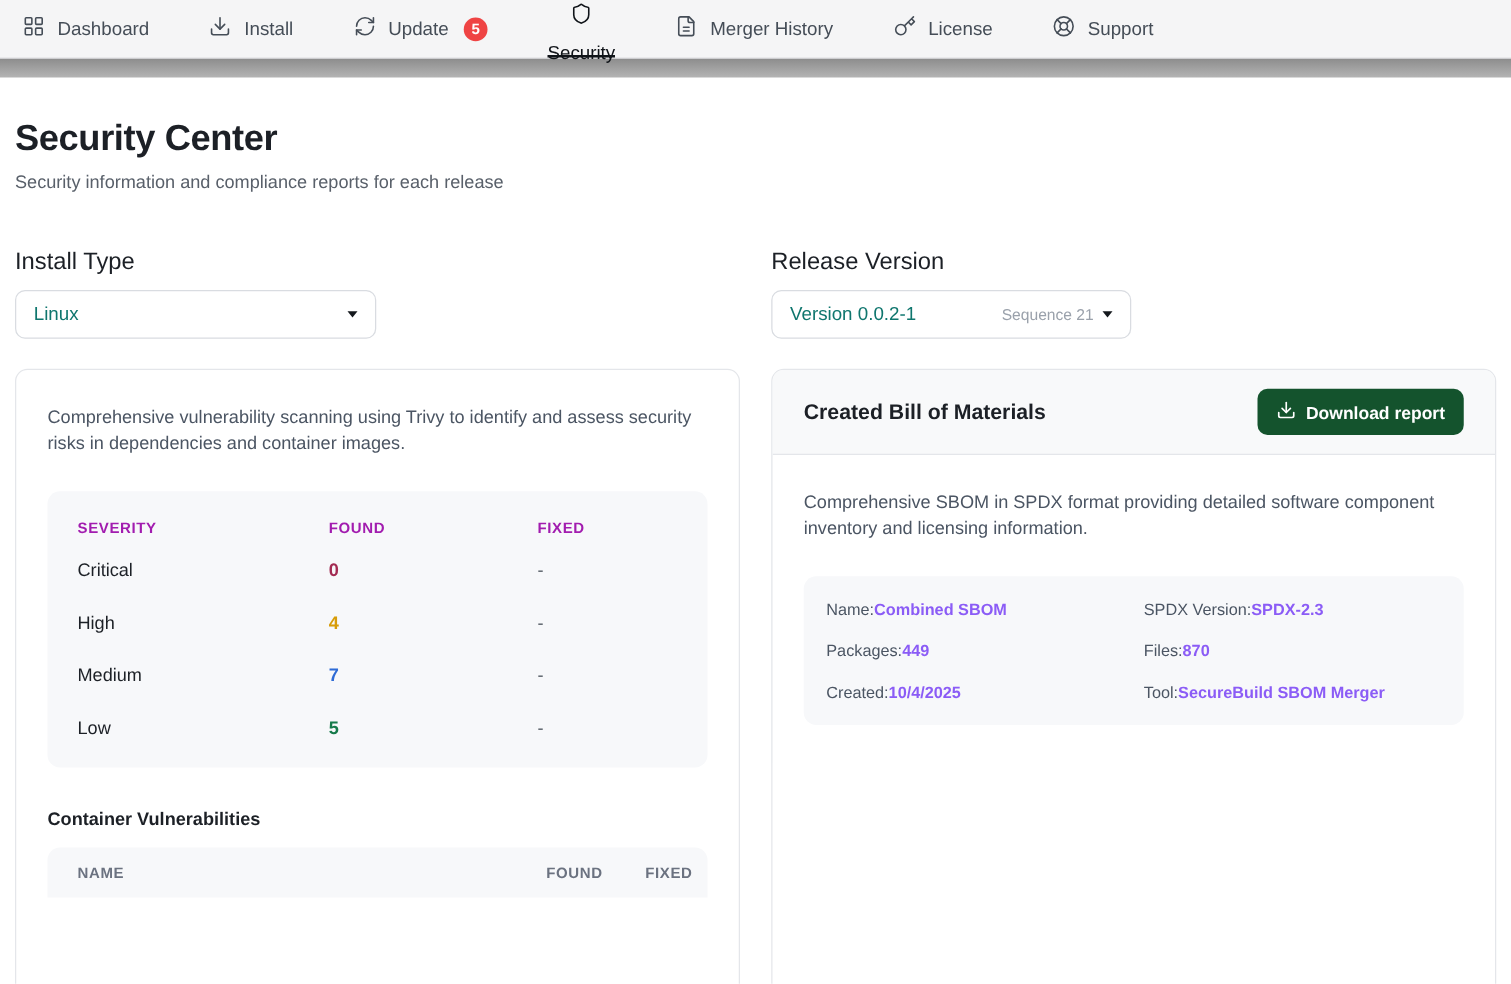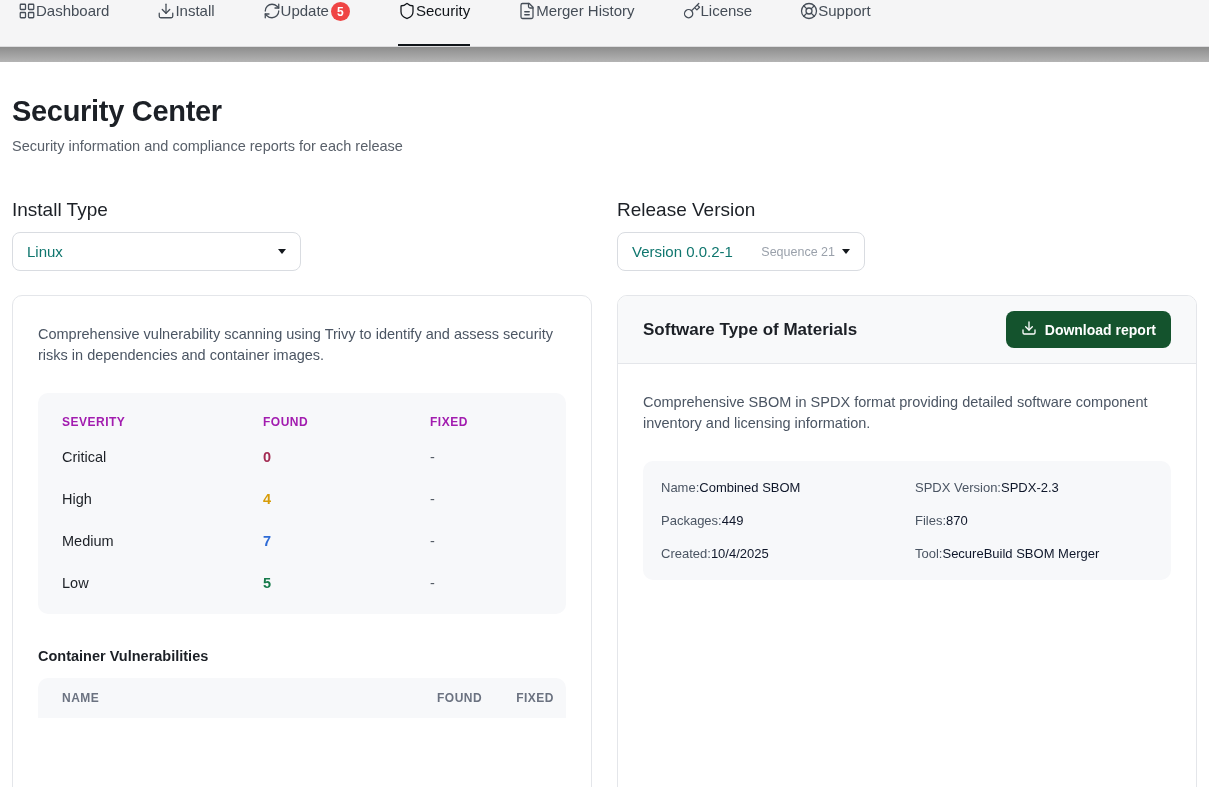--- a/index.html
+++ b/index.html
@@ -2,26 +2,26 @@
 <html><head>
 <meta charset="utf-8">
 <style>
   * { margin:0; padding:0; box-sizing:border-box; }
   html,body { width:1209px; height:787px; overflow:hidden; background:#fff;
               font-family:"Liberation Sans", sans-serif; color:#1c2026; }
 
   
   .nav { height:47px; background:#f5f5f6; display:flex; align-items:stretch;
          gap:48px; padding:0 18px; border-bottom:1px solid #dddddf; }
-  .nav-item { display:flex; align-items:flex-start; gap:0; font-size:15px;
+  .nav-item { display:flex; align-items:center; gap:10px; font-size:15px;
               color:#454d57; cursor:pointer; border-bottom:2.5px solid transparent;
               padding-top:2px; white-space:nowrap; }
   .nav-item svg { width:18px; height:18px; stroke:currentColor; fill:none;
                   stroke-width:1.7; stroke-linecap:round; stroke-linejoin:round; }
-  .nav-item.active { color:#101419; font-weight:500; border-bottom-color:#101419; }
+  .nav-item.active { color:#101419; font-weight:500; border-bottom-color:#101419;flex-direction:column; }
   .badge { width:19px; height:19px; border-radius:50%; background:#ef4444; color:#fff;
            font-size:12px; font-weight:700; display:flex; align-items:center;
            justify-content:center; margin-left:2px; }
 
   
   .top-shade { height:15px; background:linear-gradient(to bottom,#8d8d8d,#b4b4b4); }
 
   
   .main { padding:0 12px; }
   .page-title { margin-top:33px; font-size:29px; font-weight:700; letter-spacing:-.3px; color:#1c2026; }
@@ -73,21 +73,21 @@
   .dl-btn { display:flex; align-items:center; gap:8px; background:#14532d; color:#fff;
             border:none; border-radius:8px; padding:9px 15px; font-size:14px;
             font-weight:600; font-family:inherit; cursor:pointer; }
   .dl-btn svg { width:16px; height:16px; stroke:#fff; fill:none; stroke-width:2;
                 stroke-linecap:round; stroke-linejoin:round; }
   .sbom-panel { margin-top:26px; background:#f7f8fa; border-radius:10px;
                 padding:10px 18px; display:grid; grid-template-columns:1fr 1fr; column-gap:16px; }
   .sbom-row { display:flex; align-items:baseline; 
               padding:9px 0; font-size:13px; white-space:nowrap; }
   .sbom-label { color:#4b5563; }
-  .sbom-value { font-weight:400; color:#0f172a; text-align:right; }
+  .sbom-value { font-weight:700; color:#8b5cf6; text-align:right; }
 </style>
 </head>
 <body>
 
 <nav class="nav">
   <div class="nav-item">
     <span><svg viewBox="0 0 24 24">
           <rect x="3" y="3" width="7" height="7" rx="1"></rect>
           <rect x="14" y="3" width="7" height="7" rx="1"></rect>
           <rect x="3" y="14" width="7" height="7" rx="1"></rect>
@@ -155,21 +155,21 @@
   <div class="filters">
     <div>
       <div class="filter-label">Install Type</div>
       <button class="select-btn">
         <span class="select-value">Linux</span>
         <span class="caret"></span>
       </button>
     </div>
     <div>
       <div class="filter-label">Release Version</div>
-      <button class="select-btn" style="width:248px">
+      <button class="select-btn" style="width:288px">
         <span class="select-value">Version 0.0.2-1</span>
         <span class="select-right">
           <span class="select-seq">Sequence 21</span>
           <span class="caret"></span>
         </span>
       </button>
     </div>
   </div>
 
   <div class="cards">
@@ -210,21 +210,21 @@
         <div class="cv-head">
           <span class="cv-name">NAME</span>
           <span class="cv-found">FOUND</span>
           <span class="cv-fixed">FIXED</span>
         </div>
       </div>
     </section>
 
     <section class="card">
       <div class="card-header">
-        <span class="card-title">Software Type of Materials</span>
+        <span class="card-title">Created Bill of Materials</span>
         <button class="dl-btn">
           <span><svg viewBox="0 0 24 24">
                 <path d="M21 15v4a2 2 0 0 1-2 2H5a2 2 0 0 1-2-2v-4"></path>
                 <polyline points="7 10 12 15 17 10"></polyline>
                 <line x1="12" y1="15" x2="12" y2="3"></line>
               </svg></span>
           <span>Download report</span>
         </button>
       </div>
       <div class="card-body">

